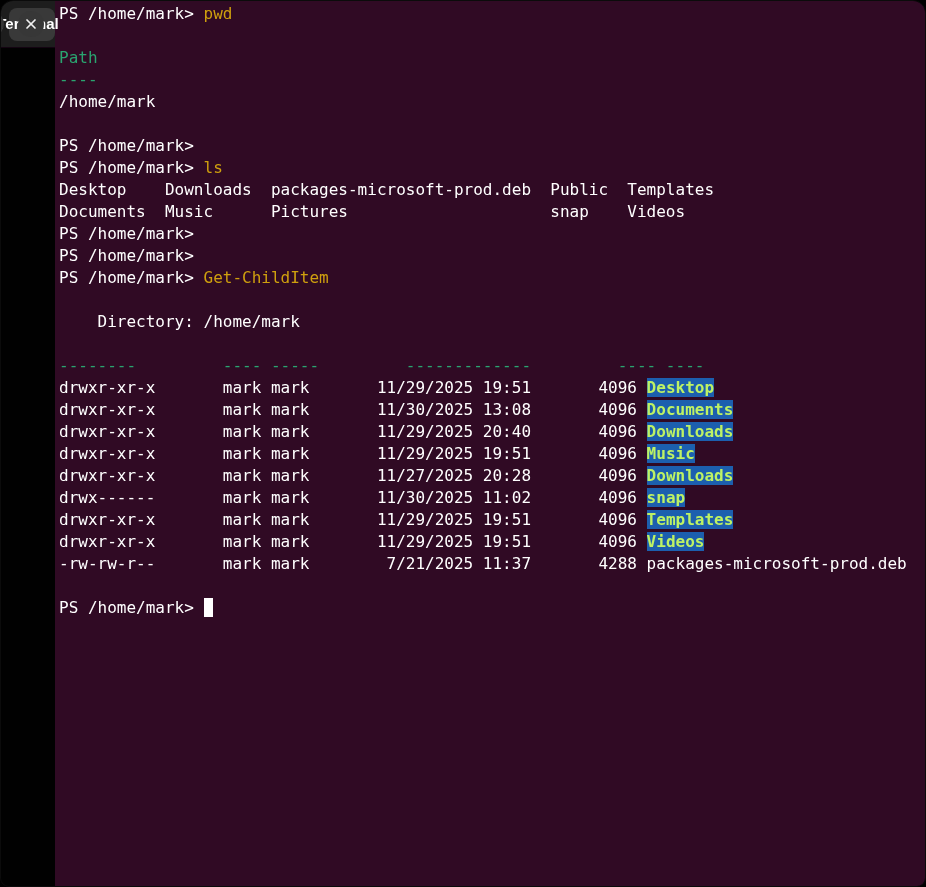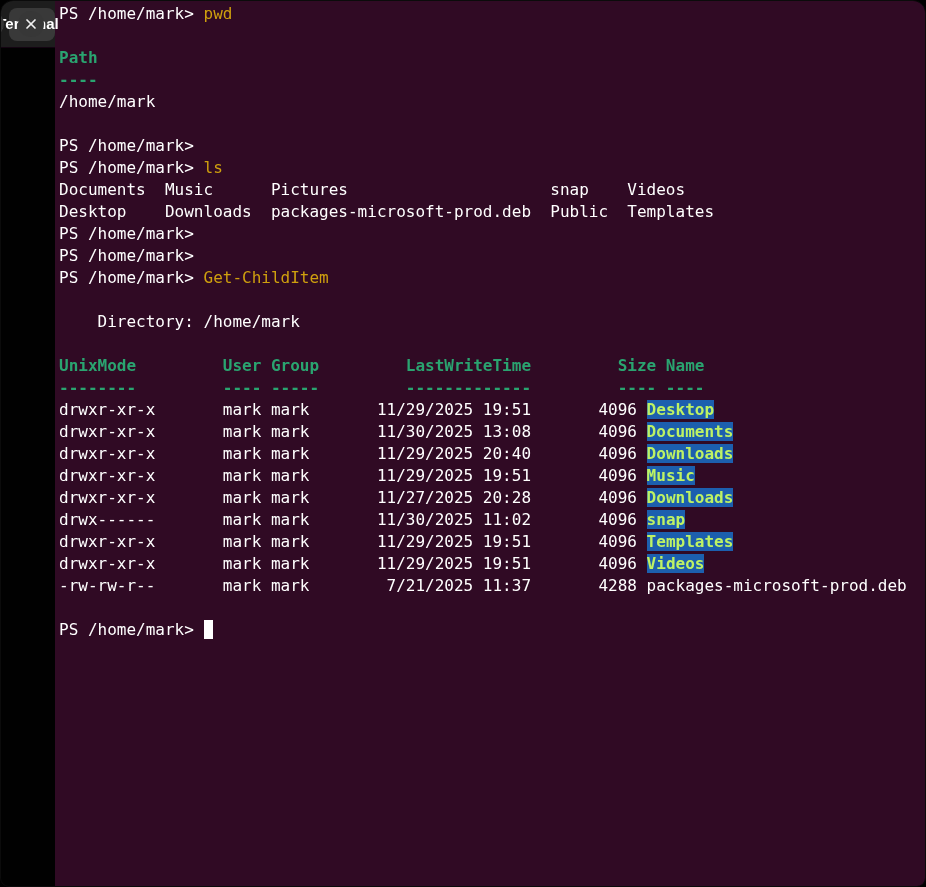--- a/index.html
+++ b/index.html
@@ -60,21 +60,21 @@
     background: var(--term-bg, #300a24);
     padding: 2px 0 0 4px;
     font-family: "DejaVu Sans Mono", monospace;
     font-size: 16px;
     color: var(--term-fg, #ffffff);
     overflow: hidden;
     cursor: text;
   }
   .line { height: 22px; line-height: 22px; white-space: pre; }
   .s-cmd { color: var(--cmd-yellow, #cfa00e); }
-  .s-acc { color: var(--accent-green, #2aa470); font-weight: bold; }
+  .s-acc { color: var(--accent-green, #2aa470); font-weight: normal; }
   .s-dir { background: var(--dir-blue, #1c5fae); font-weight: bold; color: #bef264; }
   .s-cur { background: var(--term-fg, #ffffff); color: transparent; }
 </style>
 </head>
 <body>
 
 <div class="window">
 
   <div class="titlebar">
     <button class="tb-btn newtab-btn">
@@ -128,29 +128,28 @@
 
   <div class="screen" id="screen">
       <div class="line"><span>PS /home/mark&gt; </span><span class="s-cmd">pwd</span></div>
       <div class="line"></div>
       <div class="line"><span class="s-acc">Path</span></div>
       <div class="line"><span class="s-acc">----</span></div>
       <div class="line"><span>/home/mark</span></div>
       <div class="line"></div>
       <div class="line"><span>PS /home/mark&gt;</span></div>
       <div class="line"><span>PS /home/mark&gt; </span><span class="s-cmd">ls</span></div>
+      <div class="line"><span>Desktop    Downloads  packages-microsoft-prod.deb  Public  Templates</span></div>
       <div class="line"><span>Documents  Music      Pictures                     snap    Videos</span></div>
-      <div class="line"><span>Desktop    Downloads  packages-microsoft-prod.deb  Public  Templates</span></div>
       <div class="line"><span>PS /home/mark&gt;</span></div>
       <div class="line"><span>PS /home/mark&gt;</span></div>
       <div class="line"><span>PS /home/mark&gt; </span><span class="s-cmd">Get-ChildItem</span></div>
       <div class="line"></div>
       <div class="line"><span>    Directory: /home/mark</span></div>
       <div class="line"></div>
-      <div class="line"><span class="s-acc">UnixMode         User Group         LastWriteTime         Size Name</span></div>
       <div class="line"><span class="s-acc">--------         ---- -----         -------------         ---- ----</span></div>
       <div class="line"><span>drwxr-xr-x       mark mark       11/29/2025 19:51       4096 </span><span class="s-dir">Desktop</span></div>
       <div class="line"><span>drwxr-xr-x       mark mark       11/30/2025 13:08       4096 </span><span class="s-dir">Documents</span></div>
       <div class="line"><span>drwxr-xr-x       mark mark       11/29/2025 20:40       4096 </span><span class="s-dir">Downloads</span></div>
       <div class="line"><span>drwxr-xr-x       mark mark       11/29/2025 19:51       4096 </span><span class="s-dir">Music</span></div>
       <div class="line"><span>drwxr-xr-x       mark mark       11/27/2025 20:28       4096 </span><span class="s-dir">Downloads</span></div>
       <div class="line"><span>drwx------       mark mark       11/30/2025 11:02       4096 </span><span class="s-dir">snap</span></div>
       <div class="line"><span>drwxr-xr-x       mark mark       11/29/2025 19:51       4096 </span><span class="s-dir">Templates</span></div>
       <div class="line"><span>drwxr-xr-x       mark mark       11/29/2025 19:51       4096 </span><span class="s-dir">Videos</span></div>
       <div class="line"><span>-rw-rw-r--       mark mark        7/21/2025 11:37       4288 packages-microsoft-prod.deb</span></div>

